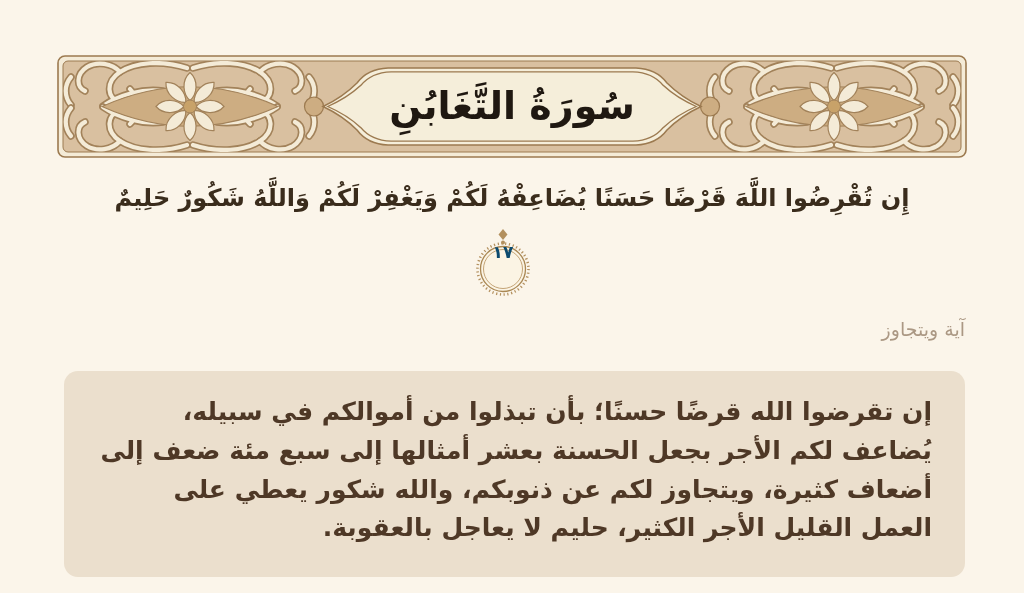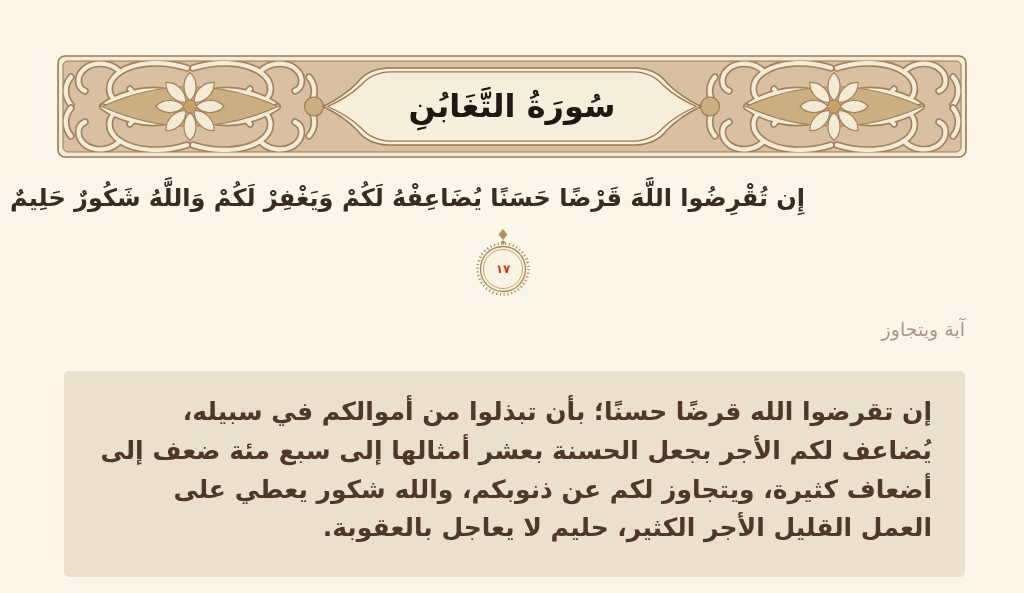--- a/index.html
+++ b/index.html
@@ -16,43 +16,43 @@
     font-family:"DejaVu Sans",sans-serif;
     direction:rtl;
   }
   .banner{
     position:absolute;left:57px;top:55px;width:910px;height:103px;
   }
   .banner svg{position:absolute;inset:0;}
   .banner-title{
     position:absolute;inset:0;
     display:flex;align-items:center;justify-content:center;
-    font-size:32px;font-weight:bold;color:var(--title-color);
+    font-size:38px;font-weight:bold;color:var(--title-color);
     direction:rtl;padding-bottom:2px;
   }
   .verse{
     position:absolute;left:10px;top:172px;width:1004px;
-    text-align:left;direction:rtl;white-space:nowrap;
+    text-align:center;direction:rtl;white-space:nowrap;
     font-size:24px;font-weight:bold;color:var(--verse-color);
     line-height:2.2;
   }
   .medallion{
     position:absolute;left:472px;top:228px;width:62px;height:68px;
   }
   .medallion .num{
-    position:absolute;left:0;top:34px;width:62px;text-align:center;
-    font-size:12px;font-weight:bold;color:#c2410c;
+    position:absolute;left:0;top:14px;width:62px;text-align:center;
+    font-size:17px;font-weight:bold;color:#0c4a6e;
   }
   .section-label{
     position:absolute;right:59px;top:318px;
     font-size:19px;color:var(--label-color);direction:rtl;
   }
   .tafsir-card{
     position:absolute;left:64px;top:371px;width:901px;min-height:206px;
-    background:var(--tafsir-bg);border-radius:5px;
+    background:var(--tafsir-bg);border-radius:14px;
   }
   .tafsir-text{
     padding:22px 33px 26px 33px;
     direction:rtl;text-align:right;
     font-size:25px;font-weight:bold;color:var(--tafsir-color);
     line-height:1.55;
   }
 </style>
 </head>
 <body>

